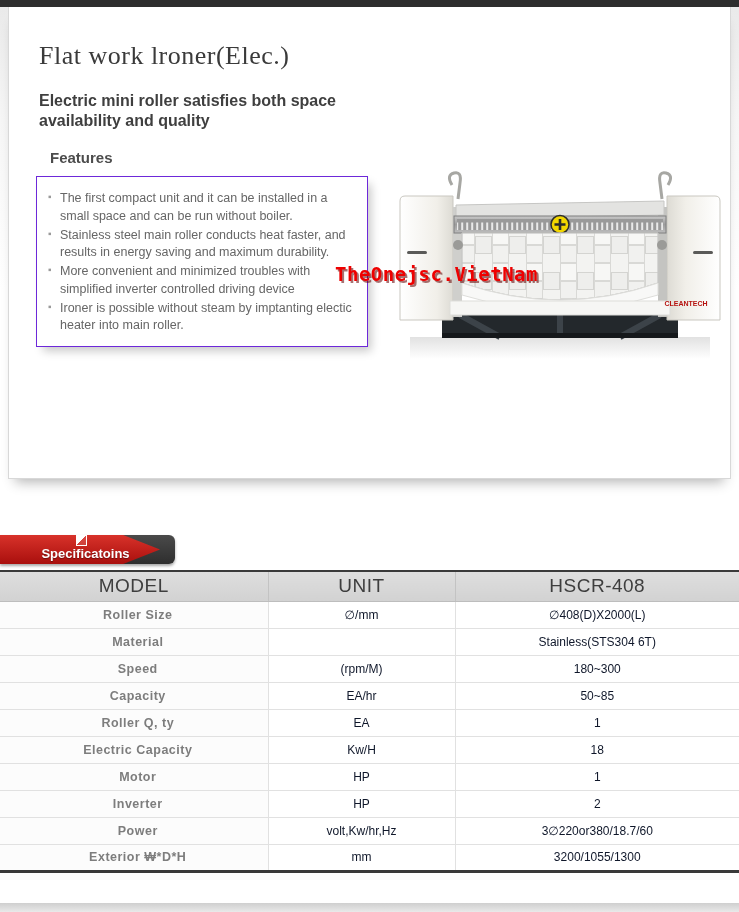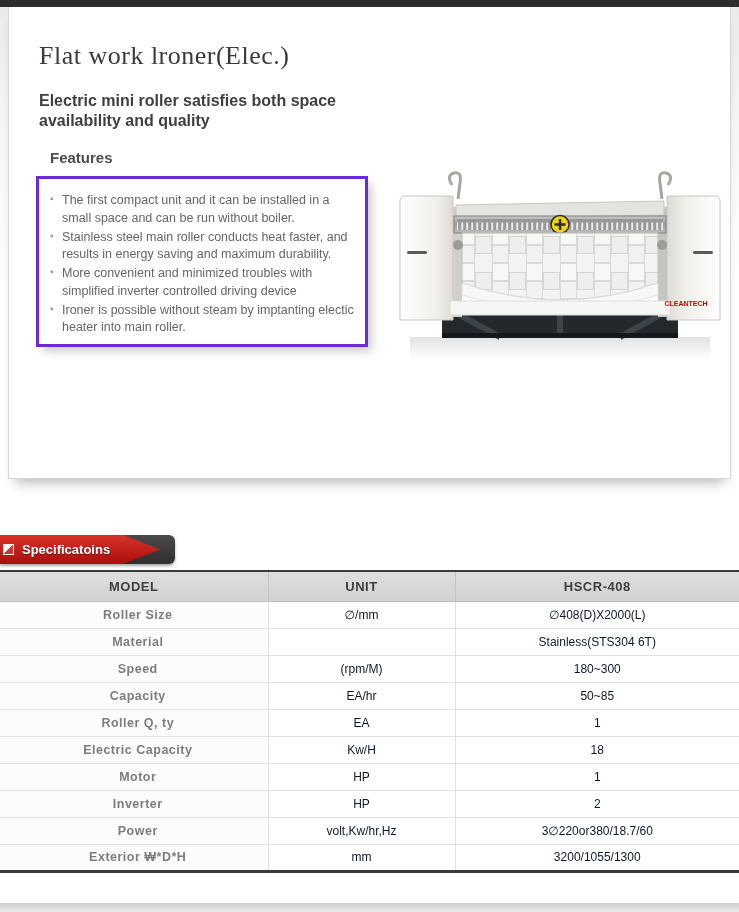--- a/index.html
+++ b/index.html
@@ -25,21 +25,21 @@
   .subtitle {
     position:absolute; left:30px; top:84px; width:320px;
     font-size:16px; font-weight:bold; color:#3f3f3f; line-height:1.22;
   }
   .features-heading {
     position:absolute; left:41px; top:142px;
     font-size:15px; font-weight:bold; color:#4c4c4c;
   }
   .features-box {
     position:absolute; left:27px; top:169px; width:332px; height:171px;
-    background:#fff; border:3px solid #6d28d9;
+    background:#fff; border:1px solid #6d28d9;
     box-shadow:5px 6px 9px -2px rgba(0,0,0,0.22);
     padding:13px 8px 10px 10px;
   }
   .features-box ul { list-style:none; }
   .features-box li {
     position:relative; padding-left:13px; margin-bottom:1px;
     font-size:12.5px; color:#666; line-height:1.42;
   }
   .features-box li::before {
     content:"▪"; position:absolute; left:1px; top:0;
@@ -61,42 +61,42 @@
   .spec-tab-back {
     position:absolute; top:0; left:0; width:175px; height:29px;
     background:linear-gradient(#4a4a4a,#2e2e2e);
     border-radius:0 6px 6px 0;
     box-shadow:0 2px 3px rgba(0,0,0,0.35);
   }
   .spec-tab-red {
     position:absolute; top:0; left:0; width:160px; height:29px;
     background:linear-gradient(#d8322a, #a90f0d);
     clip-path:polygon(0 0, 77% 0, 100% 50%, 77% 100%, 0 100%);
-    display:flex; align-items:center; padding-left:3px;
+    display:flex; align-items:center; padding-left:3px;flex-direction:column;
   }
   .spec-tab-icon {
     display:inline-block; width:11px; height:11px;
     border:1px solid #fff;
     background:linear-gradient(135deg, #ffffff 0 47%, rgba(255,255,255,0.12) 47%);
   }
   .spec-tab-label {
     margin-left:8px; color:#fff; font-size:13px; font-weight:bold;
     text-shadow:0 1px 1px rgba(0,0,0,0.4);
   }
 
   
   .spec-table {
     position:absolute; top:570px; left:0; width:739px;
     border-collapse:collapse;
     border-top:2px solid #3a3a3a; border-bottom:3px solid #3a3a3a;
     background:#fff;
   }
   .spec-table th {
     height:30px; background:linear-gradient(#dedede,#d2d2d2);
-    font-size:13px; font-weight:bold; color:#3e3e3e; letter-spacing:0.5px;
+    font-size:19px; font-weight:normal; color:#3e3e3e; letter-spacing:0.5px;
     border-bottom:1px solid #bdbdbd; border-right:1px solid #c3c3c3;
     text-align:center;
   }
   .spec-table th:last-child, .spec-table td:last-child { border-right:none;margin-left:23px; }
   .spec-table td {
     height:27px; font-size:12px; color:#0f172a;
     border-bottom:1px solid #e1e1e1; border-right:1px solid #e1e1e1;
     text-align:center;
   }
   .spec-table tr:last-child td { border-bottom:none; }
@@ -193,20 +193,21 @@
       <path d="M72 78 L268 78 L268 128 Q170 162 72 128 Z" fill="none" stroke="#bdbdba" stroke-width="1" opacity="0.6"></path>
       <path d="M72 128 Q170 162 268 128 L268 140 Q170 170 72 140 Z" fill="#f8f8f7" stroke="#dededb" stroke-width="1"></path>
       <circle cx="68" cy="90" r="5" fill="#9b9b98"></circle>
       <circle cx="272" cy="90" r="5" fill="#9b9b98"></circle>
 
       <rect x="60" y="146" width="220" height="14" fill="#f6f6f4" stroke="#ddddda" stroke-width="1"></rect>
 
       <text x="296" y="151" font-size="7" font-weight="bold" fill="#b6120f" font-family="Liberation Sans, sans-serif" text-anchor="middle">CLEANTECH</text>
     </svg>
 
+    <div class="watermark">TheOnejsc.VietNam</div>
   </div>
 
   <div class="spec-tab">
     <div class="spec-tab-back"></div>
     <div class="spec-tab-red">
       <span class="spec-tab-icon"></span>
       <span class="spec-tab-label">Specificatoins</span>
     </div>
   </div>
 

